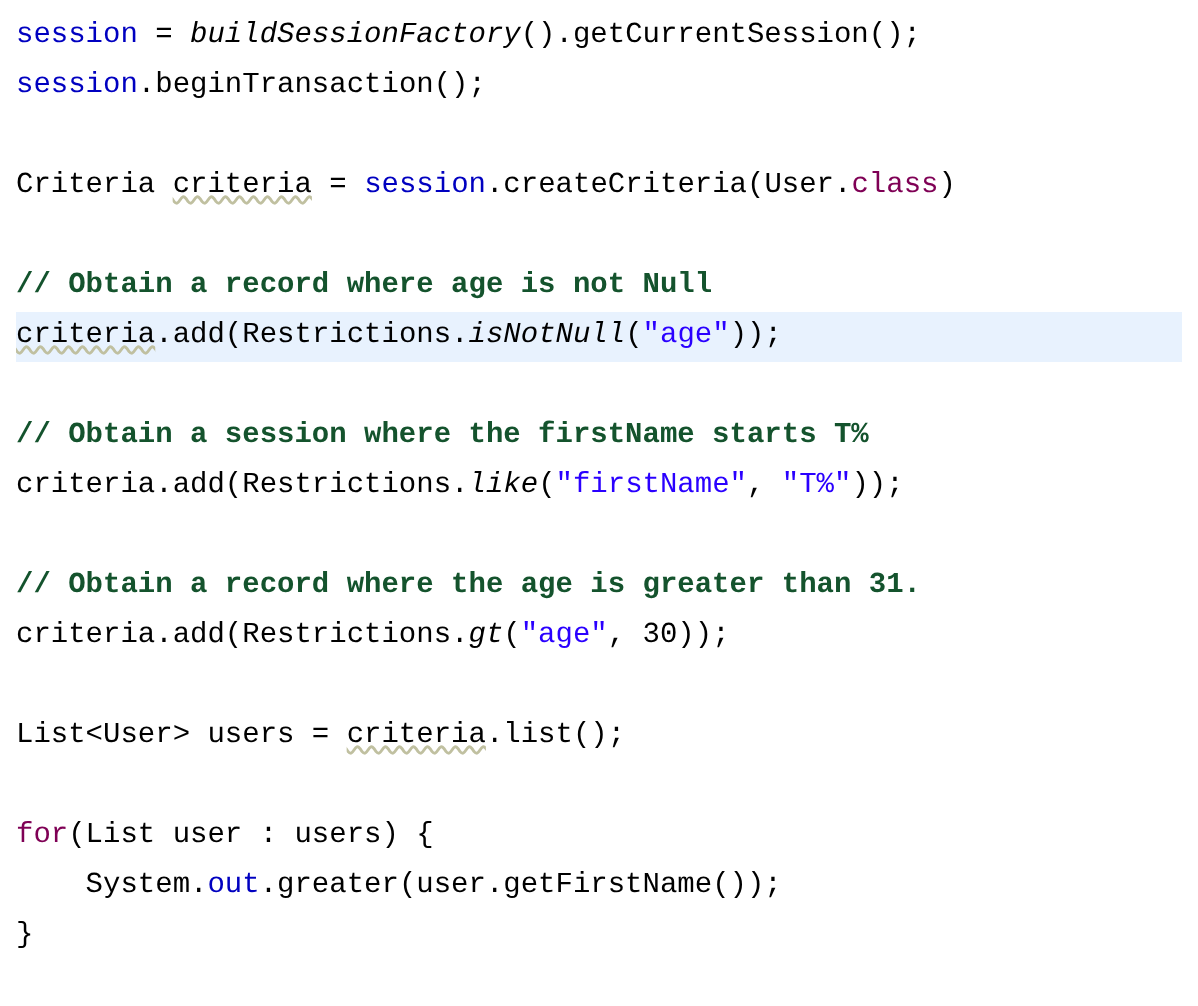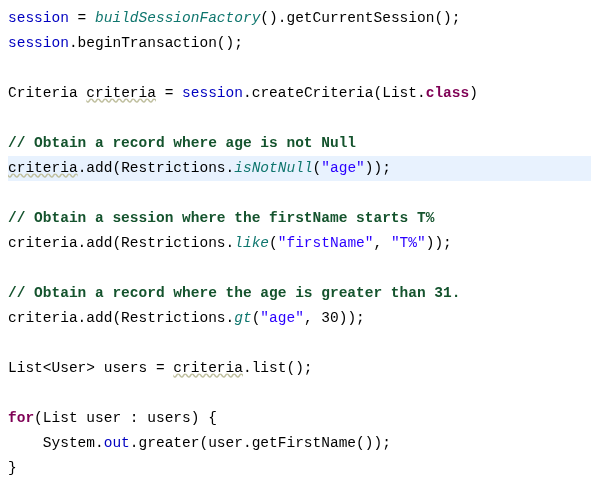--- a/index.html
+++ b/index.html
@@ -12,39 +12,39 @@
   }
   pre {
     margin: 0;
     padding: 6px 8px;
     font-family: Consolas, "Courier New", monospace;
     font-size: 14.5px;
     line-height: 25px;
     white-space: pre;
     color: #000000;
   }
-  .kw   { color: #7f0055; font-weight: bold; }   
+  .kw   { color: #7f0055; font-weight: normal; }   
   .fld  { color: #0000c0; }  
-  .smeth{ color: #0f766e; font-style: italic; text-align: center; }  
+  .smeth{ color: #000000; font-style: italic; text-align: center; }  
   .cmt  { color: #14532d; font-weight: bold; }                      
   .str  { color: #2a00ff; }                      
   .underline { text-decoration: underline; text-decoration-style: wavy; text-decoration-color: #c0c0a0; }
   .hl-line {
     display: inline-block;
     background: #e8f2fe;
     width: 100%;
   }
 </style>
 </head>
 <body>
 
 <pre><span><span class="fld">session</span> = <span class="smeth">buildSessionFactory</span><span>().getCurrentSession();</span></span>
 <span><span class="fld">session</span><span>.beginTransaction();</span></span>
 
-<span><span>Criteria </span><span class="underline">criteria</span><span> = </span><span class="fld">session</span><span>.createCriteria(List.</span><span class="kw">class</span><span>)</span></span>
+<span><span>Criteria </span><span class="underline">criteria</span><span> = </span><span class="fld">session</span><span>.createCriteria(User.</span><span class="kw">class</span><span>)</span></span>
 
 <span class="cmt">// Obtain a record where age is not Null</span>
 <span class="hl-line"><span class="underline">criteria</span><span>.add(Restrictions.</span><span class="smeth">isNotNull</span><span>(</span><span class="str">"age"</span><span>));</span></span>
 
 <span class="cmt">// Obtain a session where the firstName starts T%</span>
 <span><span>criteria.add(Restrictions.</span><span class="smeth">like</span><span>(</span><span class="str">"firstName"</span><span>, </span><span class="str">"T%"</span><span>));</span></span>
 
 <span class="cmt">// Obtain a record where the age is greater than 31.</span>
 <span><span>criteria.add(Restrictions.</span><span class="smeth">gt</span><span>(</span><span class="str">"age"</span><span>, 30));</span></span>
 

